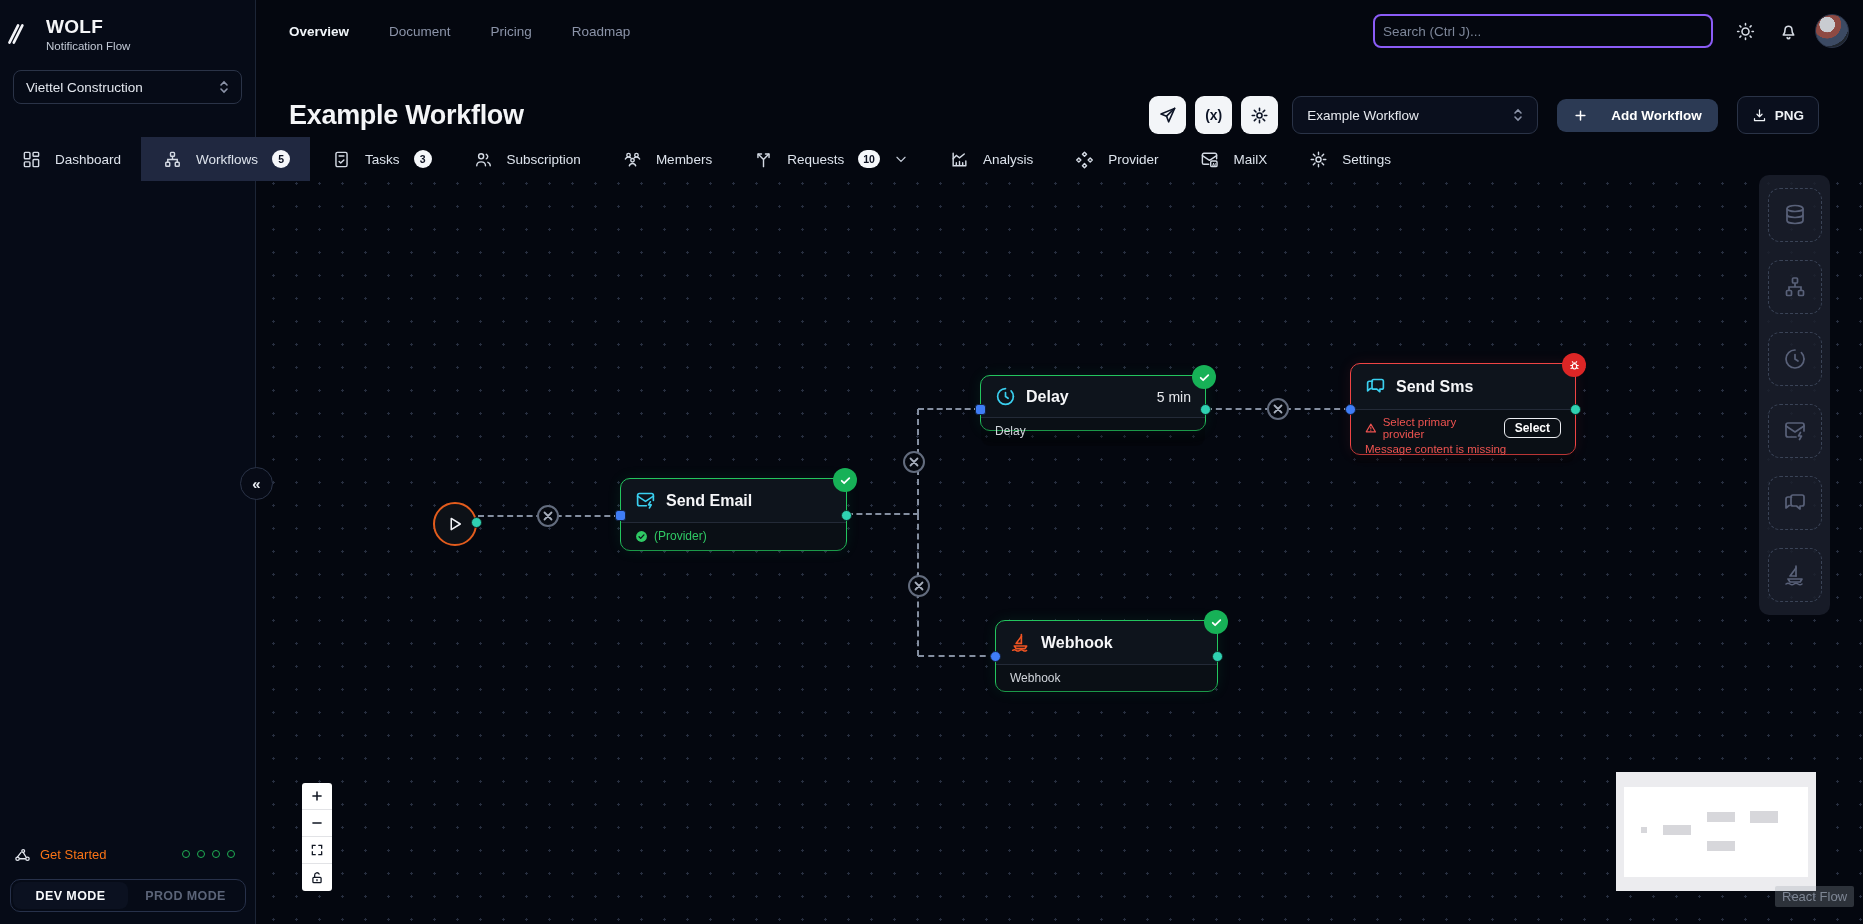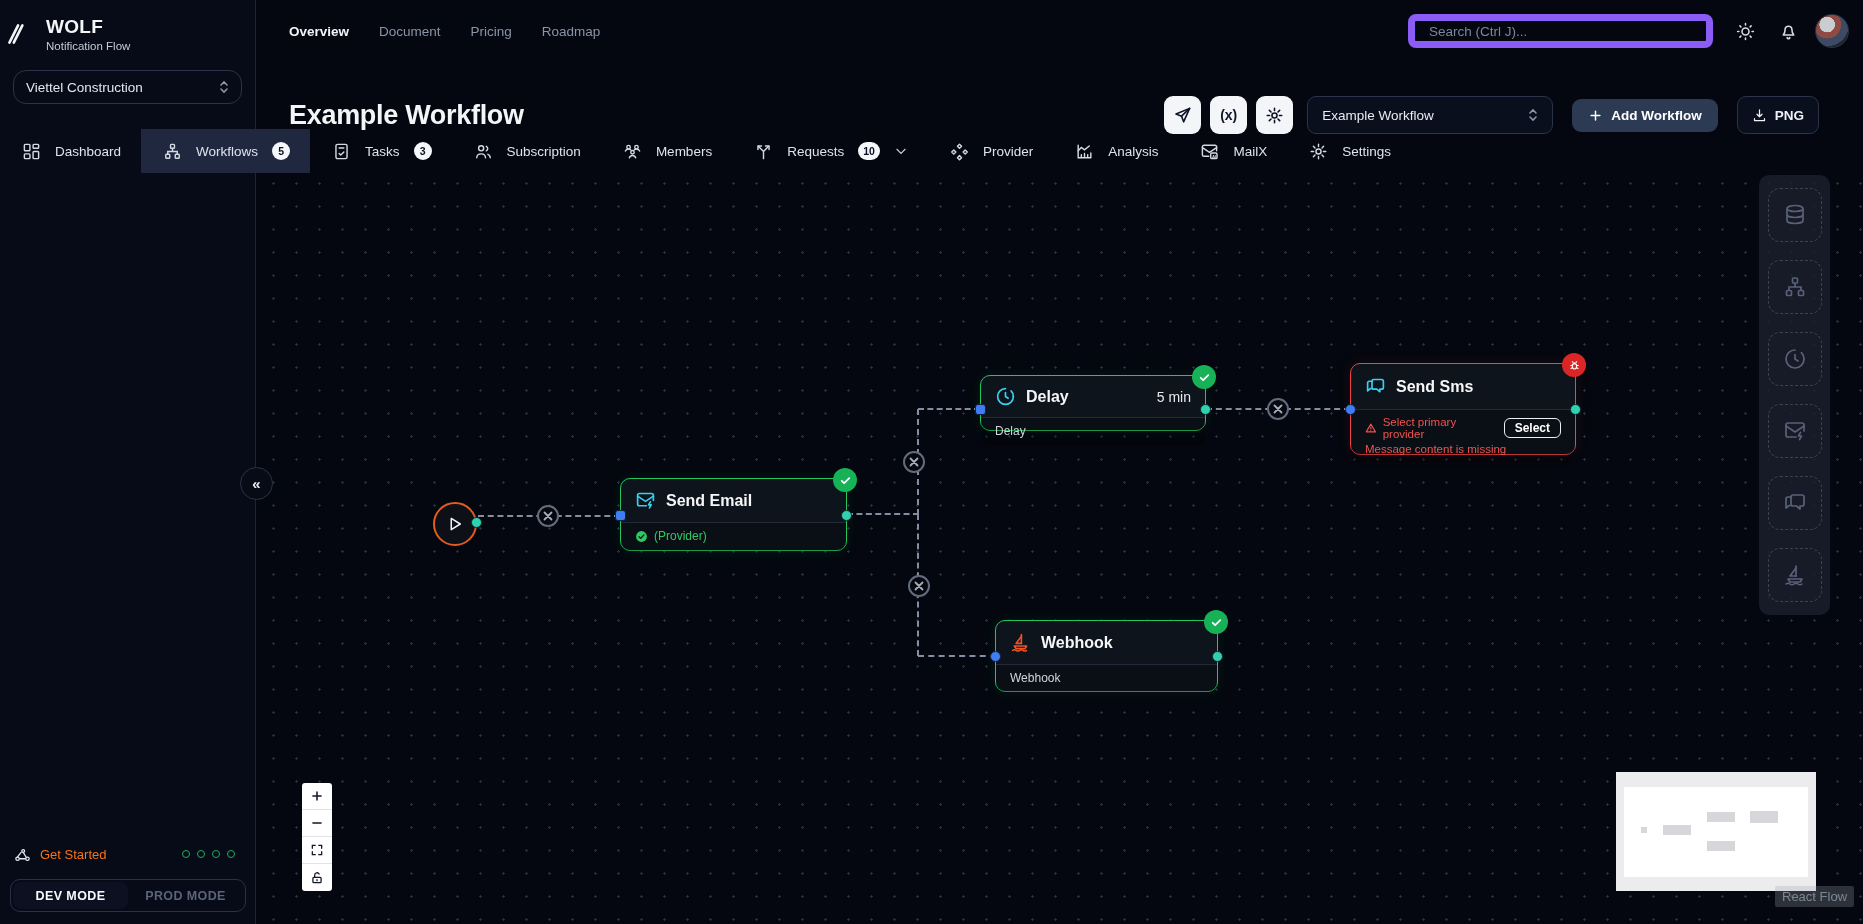--- a/index.html
+++ b/index.html
@@ -7,21 +7,21 @@
     font-family:"Liberation Sans", sans-serif; color:#e5e9f0; }
   .app { position:relative; width:1863px; height:924px; }
 
   
   .sidebar { position:absolute; left:0; top:0; width:256px; height:924px;
     background:#060b17; border-right:1px solid #1c2536; display:flex; flex-direction:column; z-index:10; }
   .logo-row { display:flex; align-items:center; gap:16px; padding:16px 0 10px 4px; }
   .logo-mark { width:26px; height:30px; color:#f2f4f8; }
   .brand-name { font-size:19px; font-weight:700; color:#f5f6f8; letter-spacing:.3px; }
   .brand-sub { font-size:11.5px; color:#c3cad6; margin-top:2px; }
-  .org-select { margin:8px 13px 0; height:34px; border:1px solid #2a3347; border-radius:13px;
+  .org-select { margin:8px 13px 8px; height:34px; border:1px solid #2a3347; border-radius:8px;
     display:flex; align-items:center; justify-content:space-between; padding:0 12px; cursor:pointer; }
   .org-select span.val { font-size:13.5px; color:#e3e7ee; }
   .updown { color:#8b93a8; width:10px; height:16px; }
   .nav { margin-top:25px; display:flex; }
   .nav-item { height:44px; margin-bottom:8px; display:flex; align-items:center; gap:14px;
     padding:0 20px 0 22px; font-size:13.5px; color:#dde3ec; cursor:pointer; }
   .nav-item.active { background:#202840; }
   .nav-item .nicon { width:19px; height:19px; color:#d4dae4; flex:0 0 19px; }
   .badge { min-width:18px; height:18px; border-radius:9px; background:#f5f7fa; color:#0b1020;
     font-size:10.5px; font-weight:700; display:inline-flex; align-items:center; justify-content:center; padding:0 5px; }
@@ -37,47 +37,47 @@
   .mode-btn { flex:1; display:flex; align-items:center; justify-content:center;
     font-size:12.5px; font-weight:700; letter-spacing:.4px; border-radius:8px; cursor:pointer; color:#5b6478; }
   .mode-btn.active { background:#0b1120; color:#f8fafc; }
   .collapse-btn { position:absolute; left:240px; top:467px; width:33px; height:33px; border-radius:50%;
     background:#070b16; border:1px solid #2a3347; color:#e9edf3; font-size:15px; font-weight:700;
     display:flex; align-items:center; justify-content:center; z-index:20; cursor:pointer; }
 
   
   .topbar { position:absolute; left:256px; top:0; right:0; height:62px; background:#04070f;
     display:flex; align-items:center; z-index:6; }
-  .tabs { display:flex; gap:30px; margin-left:33px; }
+  .tabs { display:flex; gap:40px; margin-left:33px; }
   .tab { font-size:13.5px; color:#8b93a8; cursor:pointer; }
   .tab.active { color:#f1f5f9; font-weight:700; }
   .topbar-right { margin-left:auto; display:flex; align-items:center; padding-right:14px; }
-  .search-box { width:305px; height:34px; border:7px solid #8b5cf6; border-radius:8px;
-    background:transparent; color:#cbd5e1; font-size:13.5px; padding:0 14px; outline:none;
+  .search-box { width:340px; height:34px; border:2px solid #8b5cf6; border-radius:8px;
+    background:transparent; color:#cbd5e1; font-size:13.5px; padding:0 8px; outline:none;
     font-family:"Liberation Sans", sans-serif; }
   .search-box::placeholder { color:#7d8699; }
   .tb-icon { width:21px; height:21px; color:#d6dbe4; margin-left:22px; cursor:pointer; }
   .avatar { width:34px; height:34px; border-radius:50%; margin-left:16px; cursor:pointer;
     background:radial-gradient(circle at 35% 30%, #c9ccd1 0 25%, #8e4a43 26% 45%, #3c4a63 46% 70%, #20262f 71%);
     border:1px solid #2a3347; }
 
   
   .page-header { position:absolute; left:256px; top:62px; right:0; height:106px; background:#04070f;
     display:flex; align-items:center; z-index:5; padding:0 44px 0 33px; }
   .page-title { font-size:27px; font-weight:700; color:#f4f5f7; letter-spacing:-.3px; }
   .hdr-tools { margin-left:auto; display:flex; align-items:center; gap:9px; }
   .icon-btn-white { width:37px; height:38px; background:#f3f5f8; border-radius:9px; border:none;
     display:flex; align-items:center; justify-content:center; color:#0d1426; cursor:pointer; }
   .icon-btn-white svg { width:19px; height:19px; }
   .fx-glyph { font-size:14px; font-weight:700; color:#0d1426; }
   .wf-select { width:246px; height:38px; background:#0a0f1d; border:1px solid #2a3347; border-radius:9px;
     display:flex; align-items:center; justify-content:space-between; padding:0 14px; margin-left:5px; cursor:pointer; }
   .wf-select .val { font-size:13.5px; color:#e7eaf0; }
   .btn-add { height:33px; margin-left:10px; padding:0 16px; background:#2c3a54; border:none; border-radius:9px;
-    color:#fff; font-size:13.5px; font-weight:700; display:flex; align-items:center; gap:8px; cursor:pointer;
+    color:#fff; font-size:13.5px; font-weight:700; display:flex; align-items:center; gap:23px; cursor:pointer;
     font-family:"Liberation Sans", sans-serif; }
   .btn-png { height:38px; margin-left:10px; padding:0 14px; background:#0a0f1d; border:1px solid #2a3347;
     border-radius:9px; color:#eef1f5; font-size:13.5px; font-weight:700; display:flex; align-items:center; gap:8px;
     cursor:pointer; font-family:"Liberation Sans", sans-serif; }
   .btn-add svg, .btn-png svg { width:15px; height:15px; }
 
   
   .canvas { position:absolute; left:256px; top:62px; right:0; bottom:0; }
   .canvas .dots { position:absolute; left:0; right:0; top:106px; bottom:0;
     background-image:radial-gradient(circle, #272e3f 1.3px, transparent 1.4px);
@@ -218,35 +218,35 @@
             <path d="M12 21v-9M12 12 5.5 5.5M12 12l6.5-6.5"></path>
             <path d="M5 9.5V5h4.5M19 9.5V5h-4.5"></path>
           </svg>
         <span>Requests</span>
         <span class="badge">10</span>
         <svg class="nav-chevron" viewBox="0 0 24 24" fill="none" stroke="currentColor" stroke-width="2" stroke-linecap="round">
             <path d="M5 9l7 7 7-7"></path>
           </svg>
       </div>
       <div class="nav-item">
+        <svg class="nicon" viewBox="0 0 24 24" fill="none" stroke="currentColor" stroke-width="1.8" stroke-linecap="round">
+            <path d="M4 4v16h16"></path>
+            <path d="M4 11l4-4 4 3 6-5"></path>
+            <path d="M8 16v3M12 14.5V19M16 16v3M20 14v5"></path>
+          </svg>
+        <span>Analysis</span>
+      </div>
+      <div class="nav-item">
         <svg class="nicon" viewBox="0 0 24 24" fill="none" stroke="currentColor" stroke-width="1.8" stroke-linejoin="round">
             <path d="M12 2.8 14.6 5.4 12 8 9.4 5.4Z"></path>
             <path d="M4.8 10 7.4 12.6 4.8 15.2 2.2 12.6Z"></path>
             <path d="M19.2 10 21.8 12.6 19.2 15.2 16.6 12.6Z"></path>
             <path d="M12 17.2 14.6 19.8 12 22.4 9.4 19.8Z"></path>
           </svg>
         <span>Provider</span>
-      </div>
-      <div class="nav-item">
-        <svg class="nicon" viewBox="0 0 24 24" fill="none" stroke="currentColor" stroke-width="1.8" stroke-linecap="round">
-            <path d="M4 4v16h16"></path>
-            <path d="M4 11l4-4 4 3 6-5"></path>
-            <path d="M8 16v3M12 14.5V19M16 16v3M20 14v5"></path>
-          </svg>
-        <span>Analysis</span>
       </div>
       <div class="nav-item">
         <svg class="nicon" viewBox="0 0 24 24" fill="none" stroke="currentColor" stroke-width="1.8" stroke-linecap="round" stroke-linejoin="round">
             <path d="M21 11V6a2 2 0 0 0-2-2H5a2 2 0 0 0-2 2v10a2 2 0 0 0 2 2h6"></path>
             <path d="M3 7l9 6 9-6"></path>
             <rect x="13.5" y="14" width="8" height="7" rx="1.5"></rect>
             <text x="15" y="19.6" font-size="5.5" fill="currentColor" stroke="none" font-weight="bold">AI</text>
           </svg>
         <span>MailX</span>
       </div>

